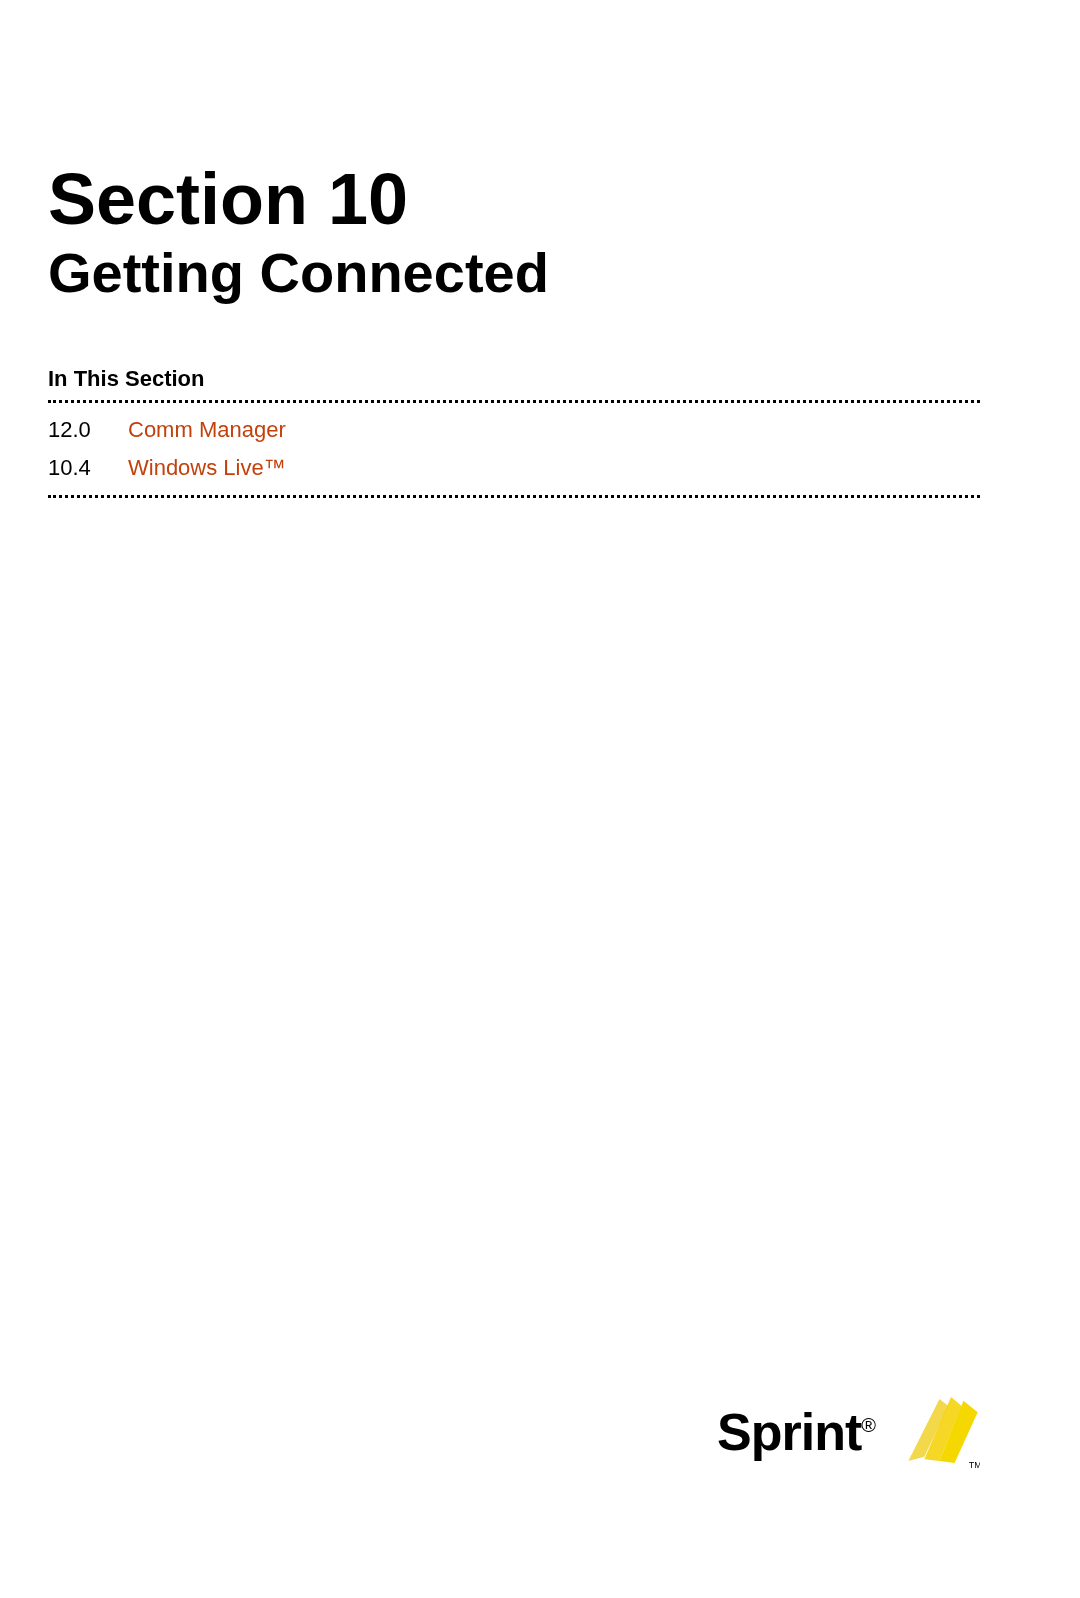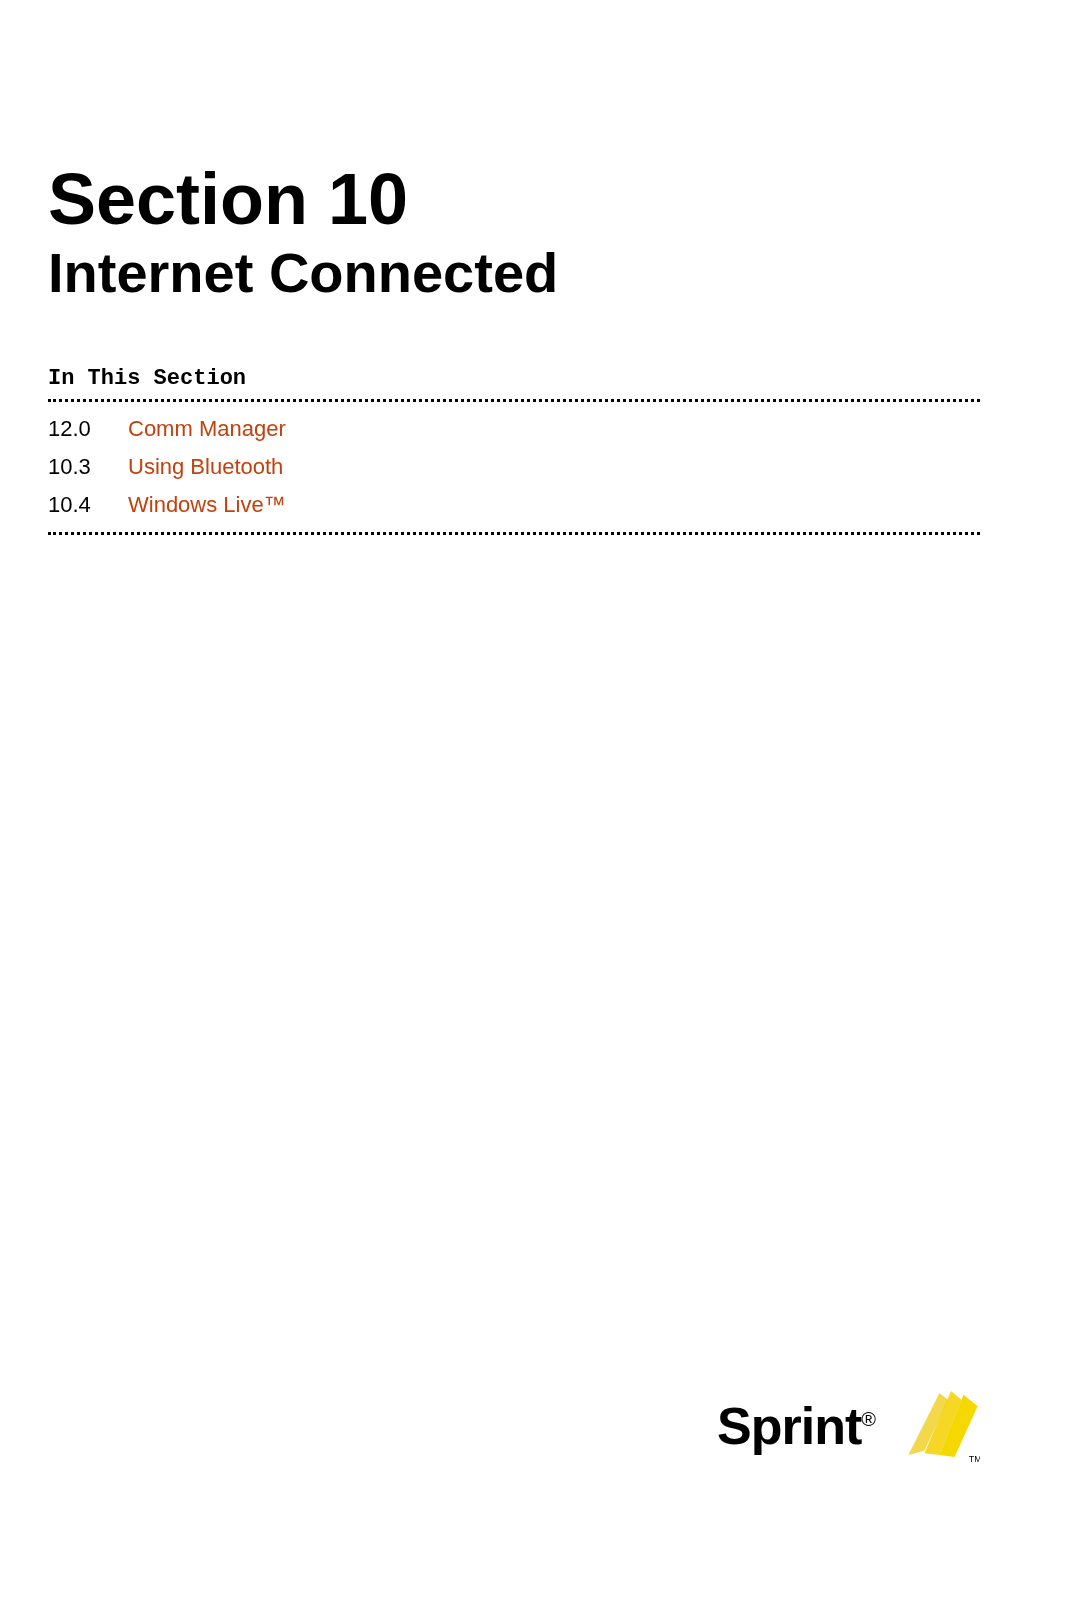--- a/index.html
+++ b/index.html
@@ -35,21 +35,21 @@
       color: #000000;
       line-height: 1.2;
       margin-bottom: 60px;
       font-family: Arial, Helvetica, sans-serif;
     }
 
     .in-this-section-label {
       font-size: 22px;
       font-weight: 700;
       color: #000000;
-      font-family: Liberation Mono, monospace;
+      font-family: Liberation Sans, sans-serif;
     }
 
     .dotted-line {
       border: none;
       border-top: 3px dotted #000000;
       margin: 8px 0;
       width: 100%;
     }
 
     .toc-table {
@@ -72,21 +72,21 @@
     }
 
     .toc-label {
       font-size: 22px;
       color: #c2410c;
       font-family: Arial, Helvetica, sans-serif;
     }
 
     .sprint-logo-container {
       position: absolute;
-      bottom: 130px;
+      bottom: 124px;
       right: 100px;
       display: flex;
       align-items: center;
       gap: 10px;
     }
 
     .sprint-text {
       font-size: 52px;
       font-weight: 700;
       color: #000000;
@@ -110,35 +110,31 @@
       width: 90px;
       height: 80px;
     }
   </style>
 </head>
 <body>
 
 <div class="page-content">
 
   <div class="section-number">Section 10</div>
-  <div class="section-title">Internet Connected</div>
+  <div class="section-title">Getting Connected</div>
 
   <div class="in-this-section-label">In This Section</div>
 
   <hr class="dotted-line">
 
   <table class="toc-table">
     <tbody id="toc-body">
     <tr>
       <td class="toc-number">12.0</td>
       <td class="toc-label">Comm Manager</td>
-    </tr>
-        <tr>
-      <td class="toc-number">10.3</td>
-      <td class="toc-label">Using Bluetooth</td>
     </tr>
         <tr>
       <td class="toc-number">10.4</td>
       <td class="toc-label">Windows Live™</td>
     </tr>
       </tbody>
   </table>
 
   <hr class="dotted-line">
 

